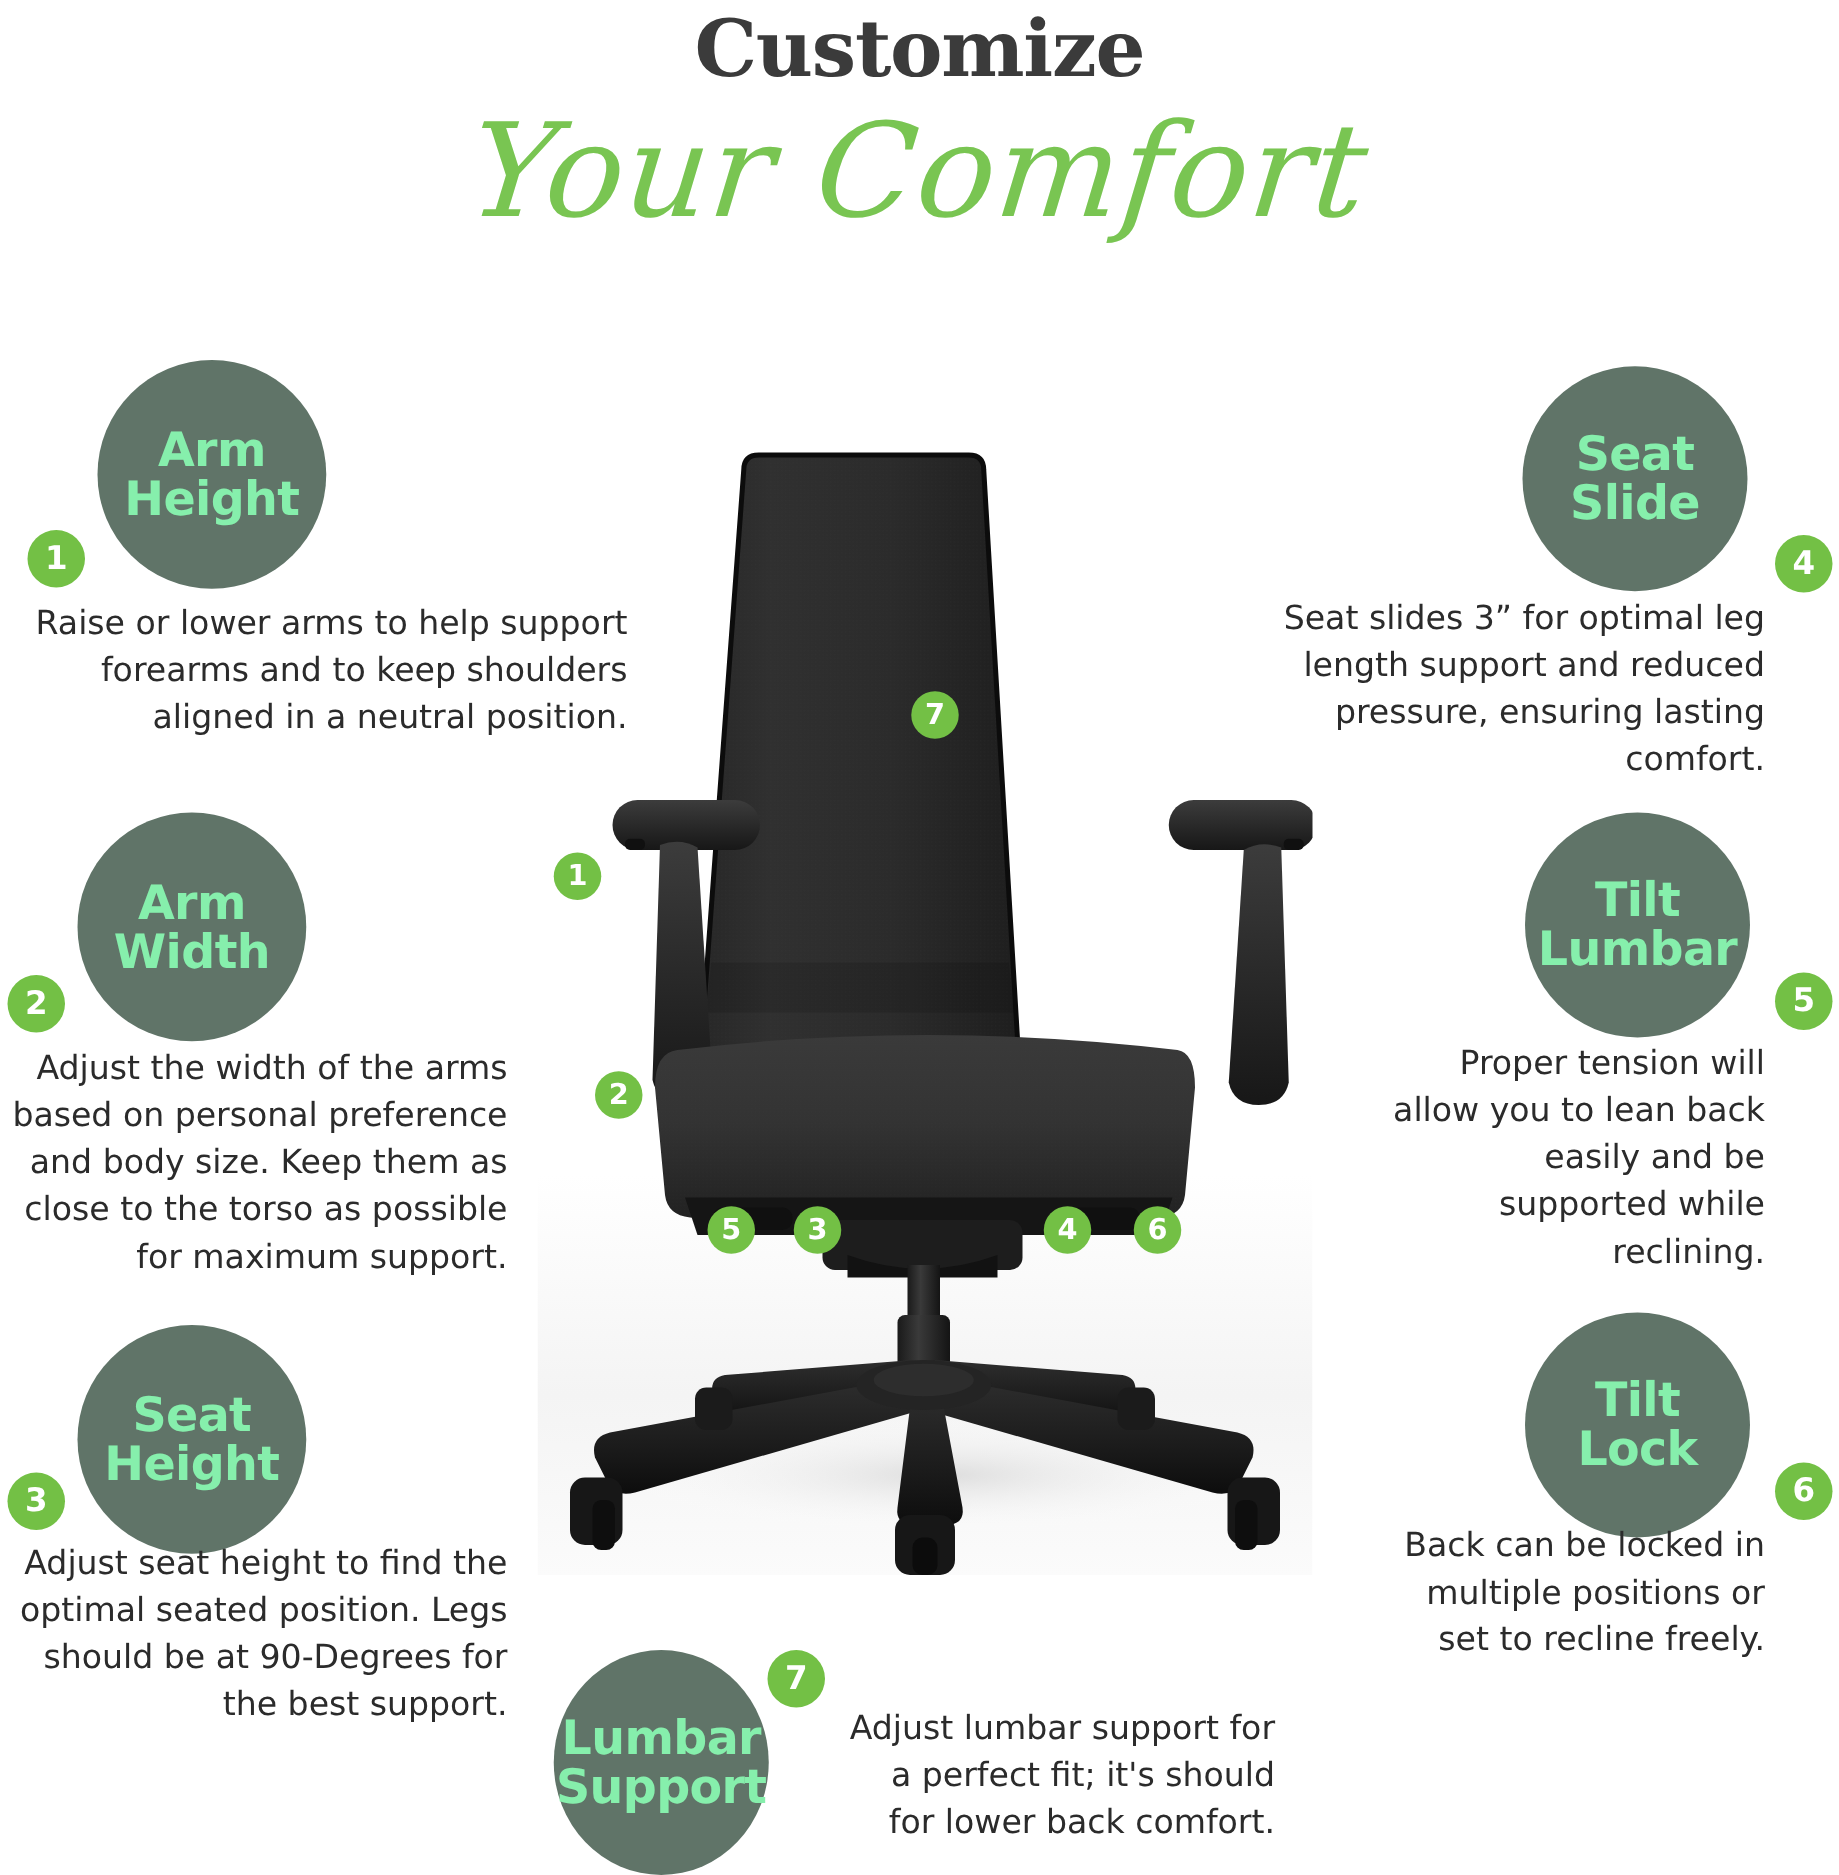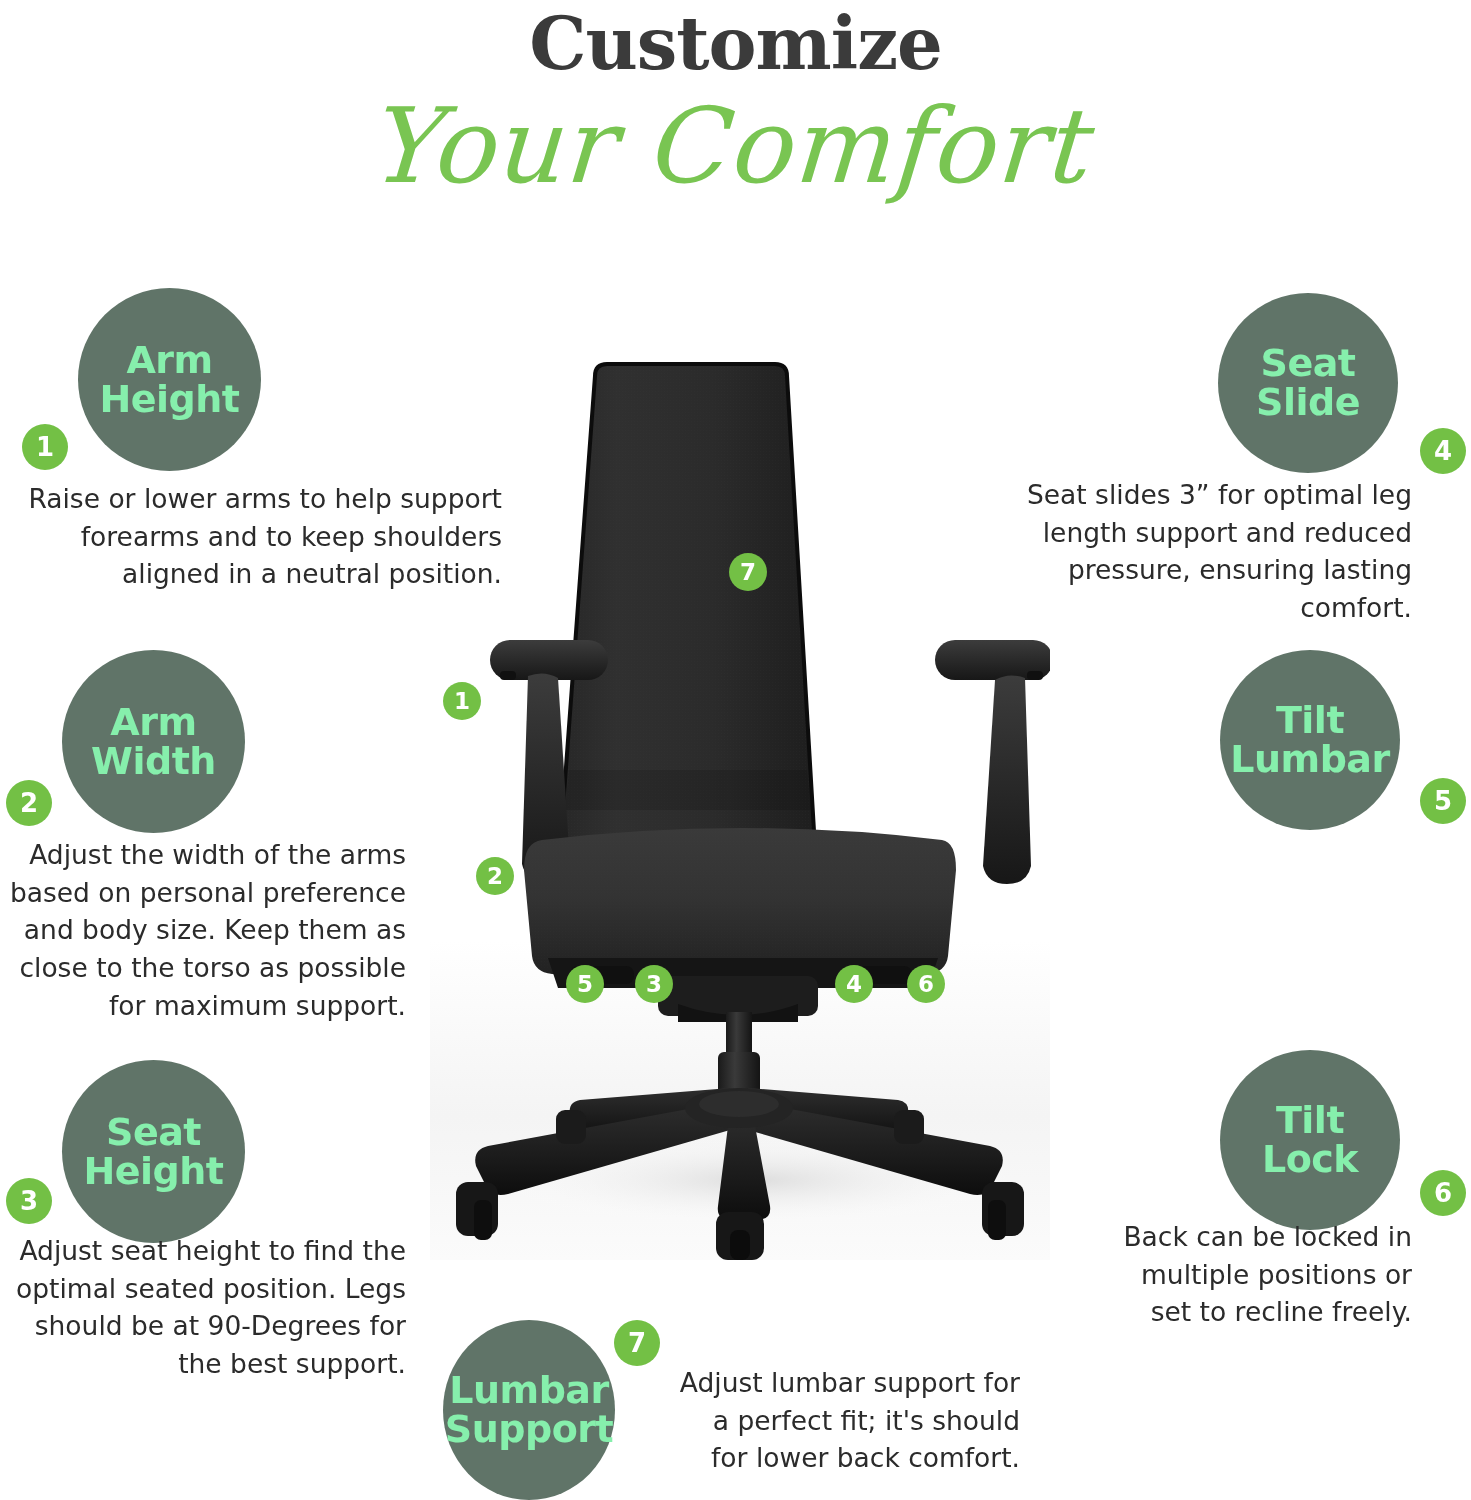--- a/index.html
+++ b/index.html
@@ -19,21 +19,21 @@
     height: 1500px;
     background: #ffffff;
   }
 
   
   .header { position: absolute; top: 0; left: 0; width: 1471px; text-align: center; }
 
   .title-main {
     font-family: "DejaVu Serif", "Liberation Serif", serif;
     font-weight: 700;
-    font-size: 72px;
+    font-size: 63px;
     line-height: 1.0;
     color: #3b3b3b;
     letter-spacing: -1px;
     padding-top: 8px;
   }
 
   .title-script {
     font-family: "DejaVu Serif", "Liberation Serif", serif;
     font-style: italic;
     font-weight: 400;
@@ -311,20 +311,21 @@
   <div class="badge" id="badge-4">4</div>
   <div class="desc right" id="desc-4">Seat slides 3” for optimal leg length support and reduced pressure, ensuring lasting comfort.</div>
 
   <div class="bubble" id="bubble-5">
     <div>
       <span class="bubble-line">Tilt</span>
       <span class="bubble-line">Lumbar</span>
     </div>
   </div>
   <div class="badge" id="badge-5">5</div>
+  <div class="desc right" id="desc-5">Proper tension will allow you to lean back easily and be supported while reclining.</div>
 
   <div class="bubble" id="bubble-6">
     <div>
       <span class="bubble-line">Tilt</span>
       <span class="bubble-line">Lock</span>
     </div>
   </div>
   <div class="badge" id="badge-6">6</div>
   <div class="desc right" id="desc-6">Back can be locked in multiple positions or set to recline freely.</div>
 

